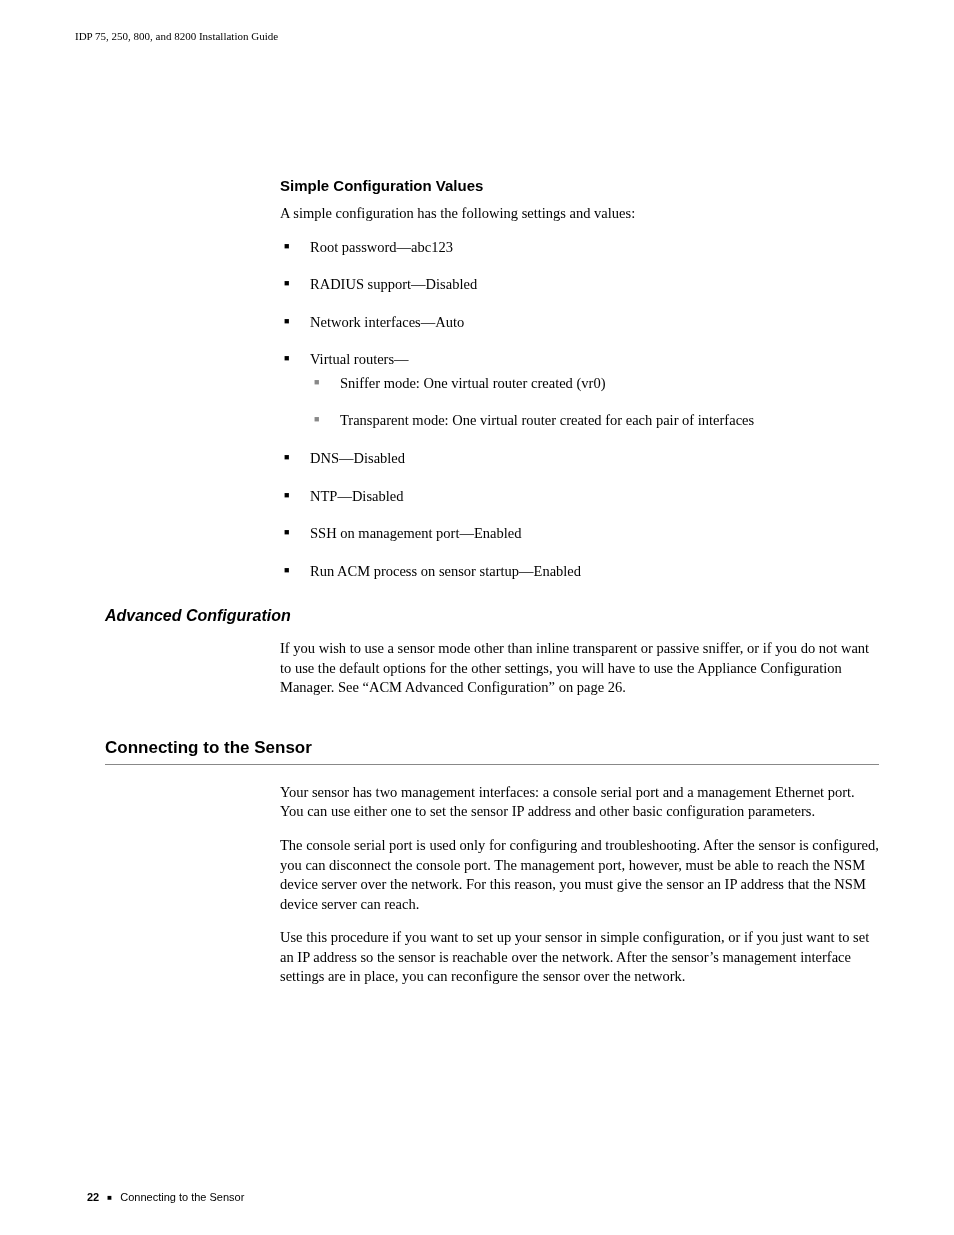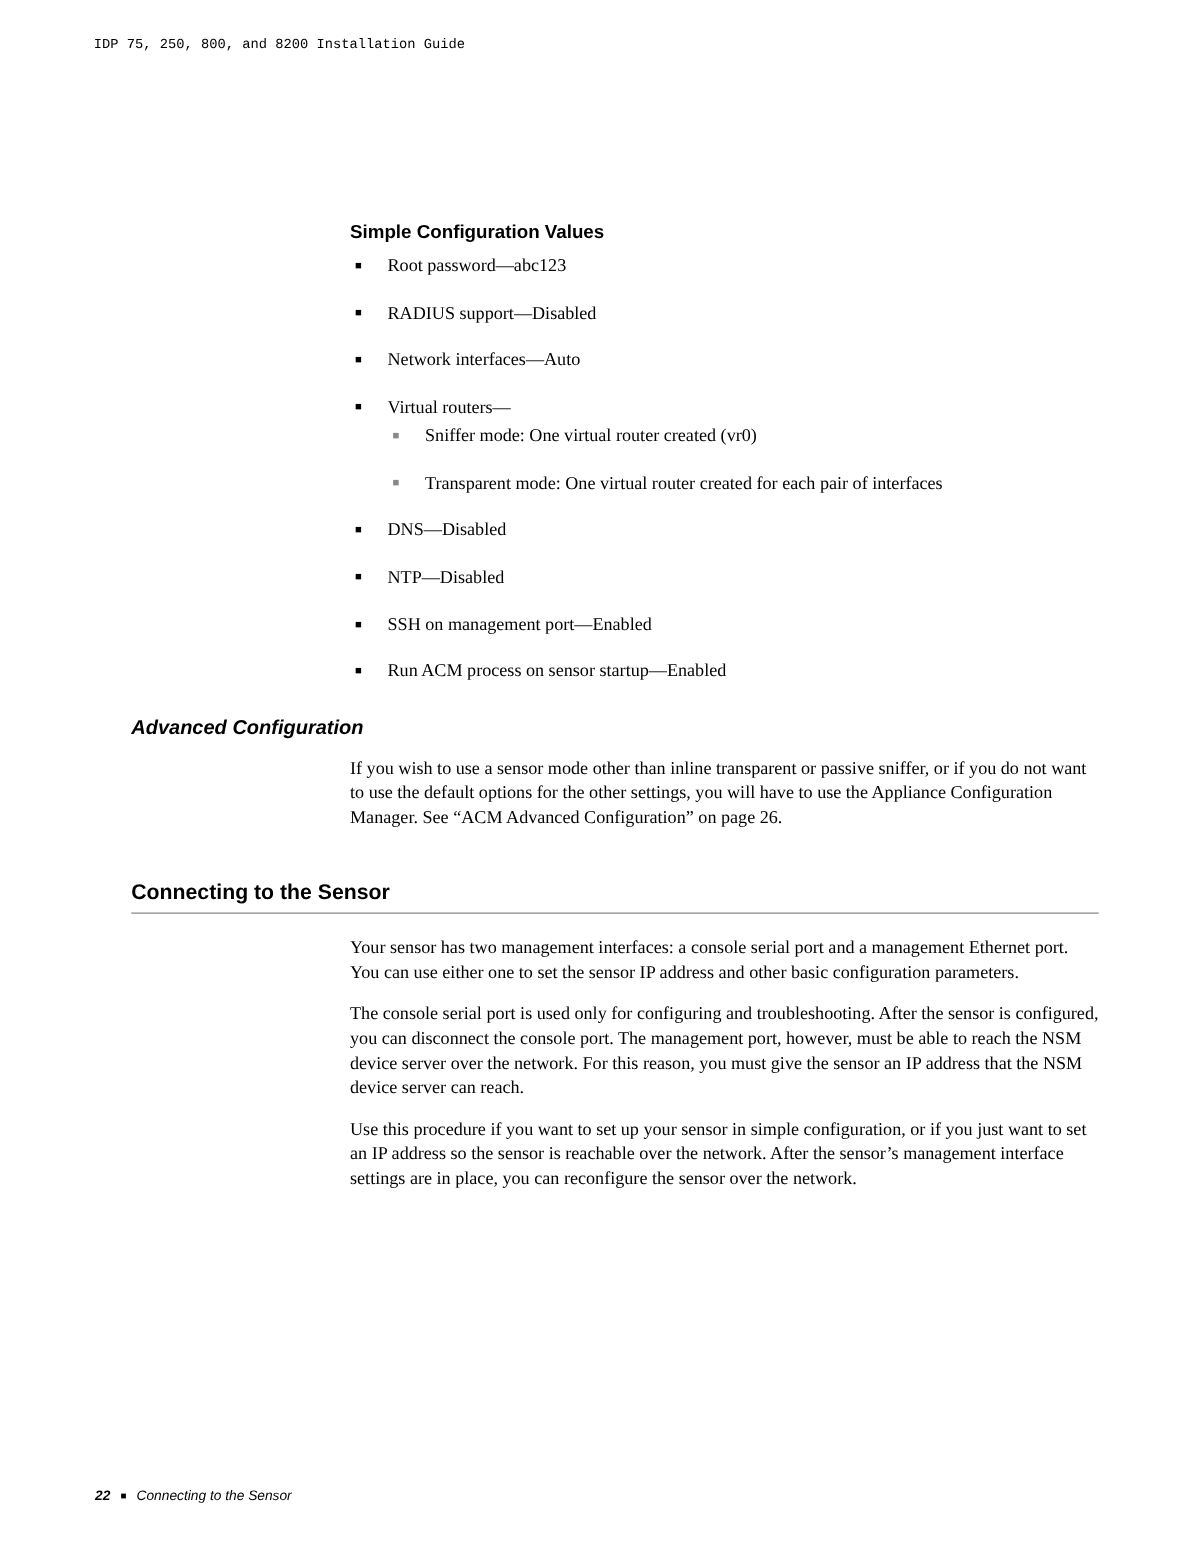--- a/index.html
+++ b/index.html
@@ -7,21 +7,21 @@
       width: 954px;
       height: 1235px;
       background: #fff;
       font-family: Georgia, 'Times New Roman', serif;
       color: #000;
       position: relative;
       padding: 30px 75px 40px 75px;
     }
     .header {
       font-size: 11px;
-      font-family: Liberation Mono, monospace;
+      font-family: Liberation Serif, serif;
       margin-bottom: 135px;
     }
     .content {
       padding-left: 205px;
     }
     .h3 {
       font-family: Arial, Helvetica, sans-serif;
       font-weight: bold;
       font-size: 15px;
       margin-bottom: 10px;
@@ -89,36 +89,36 @@
     .hr {
       border: none;
       border-top: 1px solid #888;
       margin-left: -175px;
       margin-top: 6px;
       margin-bottom: 18px;
     }
     .footer {
       position: absolute;
       bottom: 32px;
-      left: 76px;
+      left: 87px;
       font-family: Arial, Helvetica, sans-serif;
       font-size: 11px;
-      font-style: italic;
     }
     .footer .pnum { font-weight: bold; }
     .footer .sq { font-size: 8px; vertical-align: 1px; margin: 0 5px; }
   </style>
 </head>
 <body>
 
 <div class="header">IDP 75, 250, 800, and 8200 Installation Guide</div>
 
 <div class="content">
 
   <div class="h3">Simple Configuration Values</div>
+  <div class="para">A simple configuration has the following settings and values:</div>
 
   <ul class="bullets">
     <li>Root password—abc123</li>
     <li>RADIUS support—Disabled</li>
     <li>Network interfaces—Auto</li>
     <li>
       <span>Virtual routers—</span>
       <ul class="sub">
         <li>Sniffer mode: One virtual router created (vr0)</li>
         <li>Transparent mode: One virtual router created for each pair of interfaces</li>

